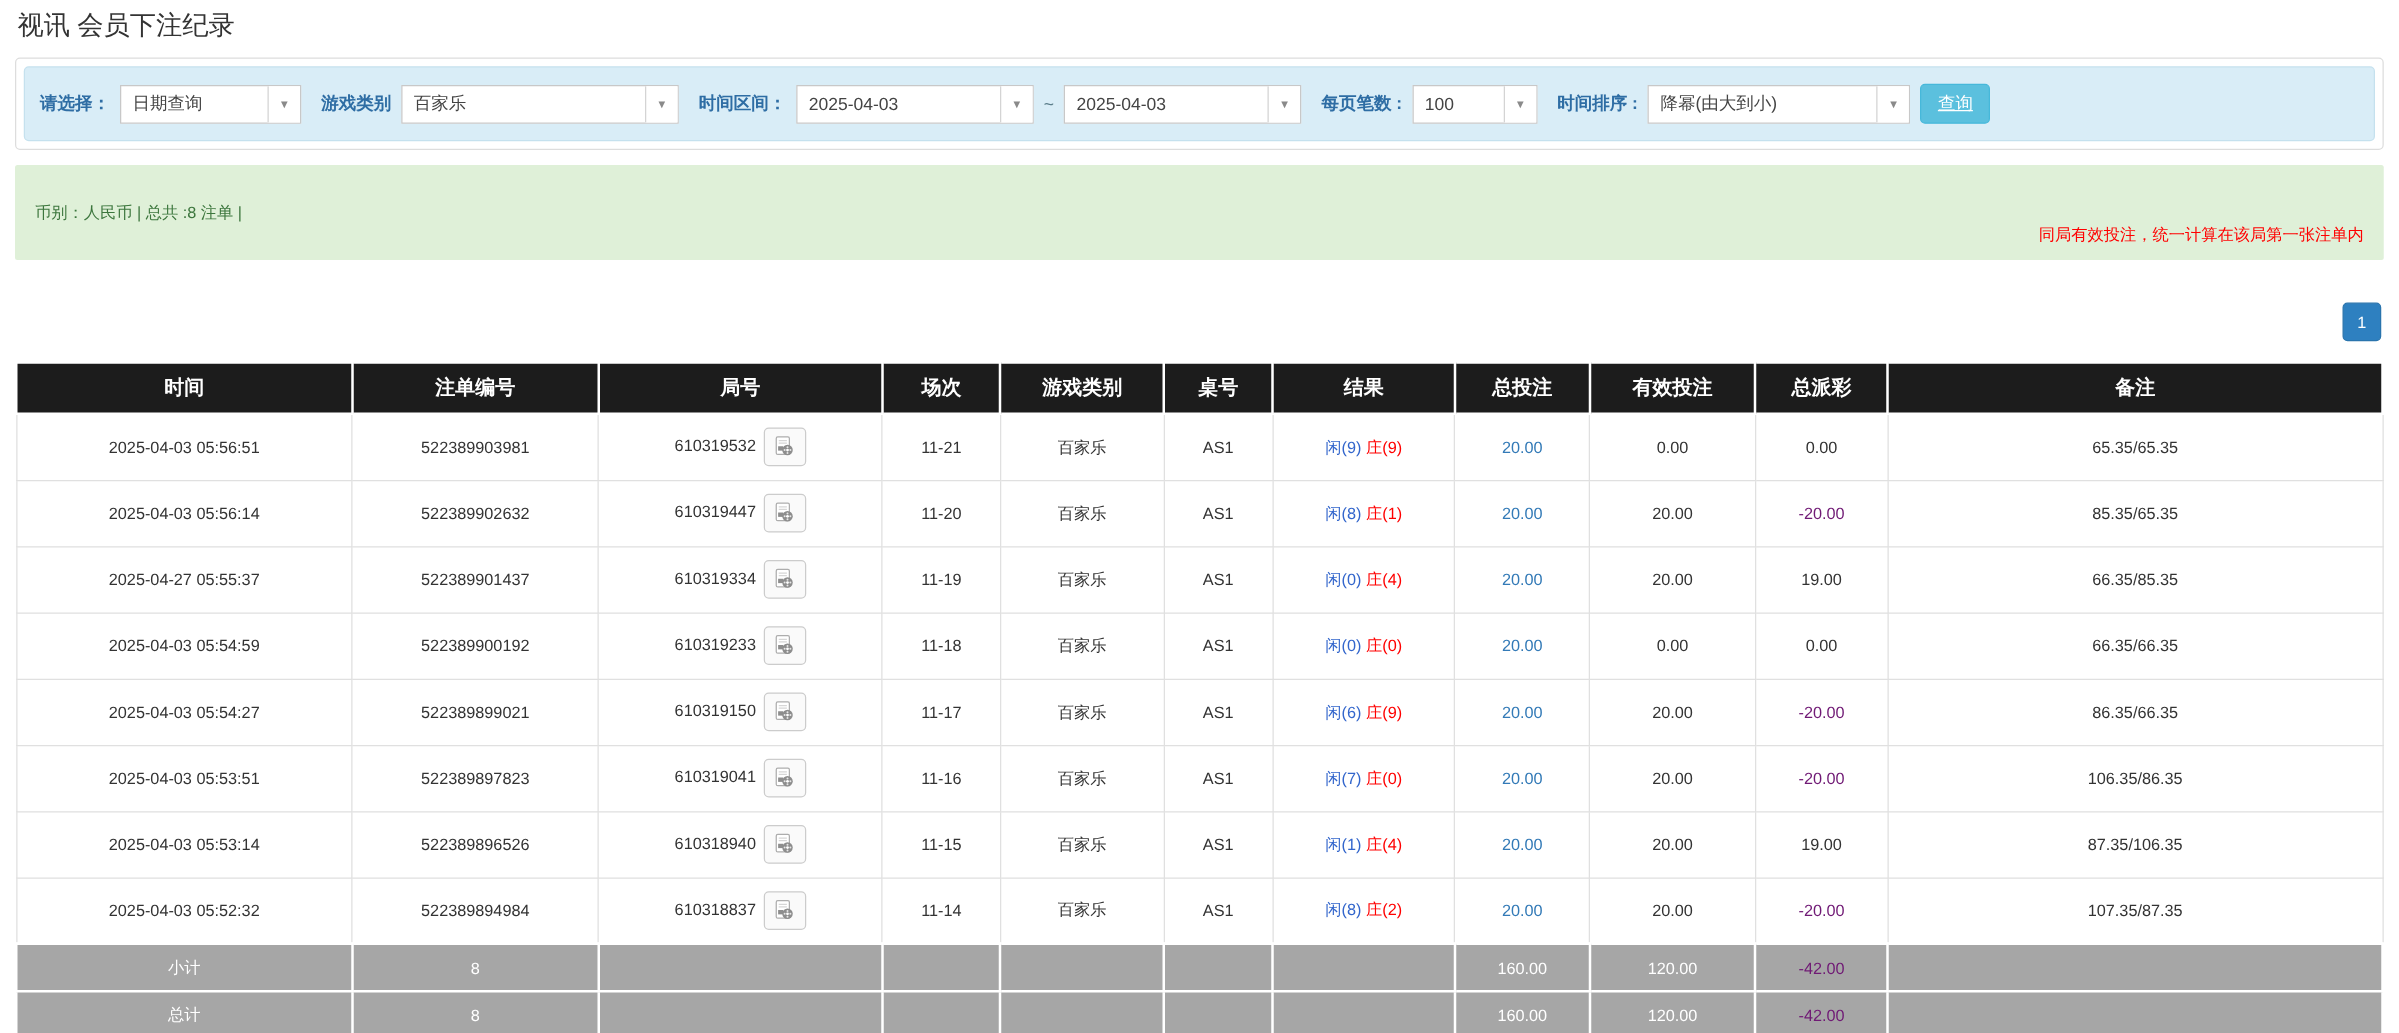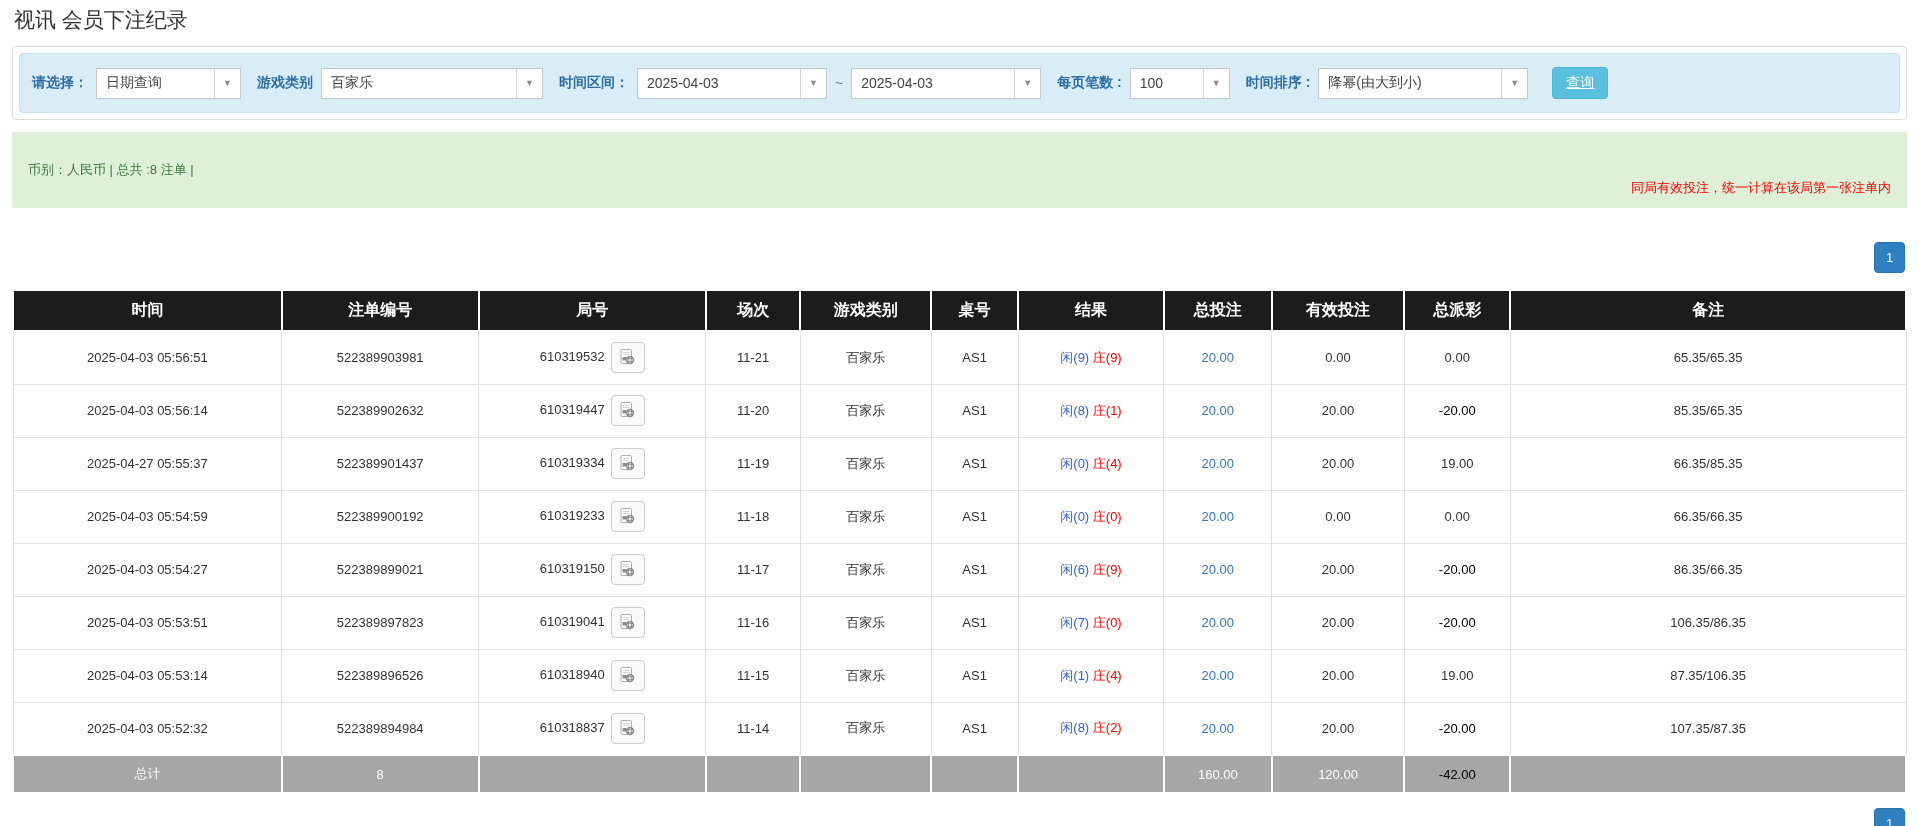--- a/index.html
+++ b/index.html
@@ -13,21 +13,21 @@
   .panel-wrap { border:1px solid #ddd; border-radius:4px; padding:6px; margin-bottom:12px; }
   .filterbar { background:#d9edf7; border:1px solid #c5e1ee; border-radius:4px;
                padding:13px 10px; display:flex; align-items:center; gap:8px; }
   .flabel { color:#2e6da4; font-weight:bold; font-size:14px; white-space:nowrap; margin-left:8px; }
   .combo { display:inline-flex; align-items:stretch; background:#fff; border:1px solid #c8c8c8; height:31px; }
   .combo-text { padding:0 9px; display:flex; align-items:center; font-size:14px; color:#444; flex:1; overflow:hidden; white-space:nowrap; }
   .combo-caret { width:26px; border-left:1px solid #d4d4d4; display:flex; align-items:center;
                  justify-content:center; color:#8a8a8a; font-size:9px; background:#fff; }
   .tilde { color:#5a7d8a; font-size:14px; }
   .btn-query { background:#5bc0de; border:1px solid #46b8da; color:#fff; font-size:14px;
-               padding:6px 13px; border-radius:4px; cursor:pointer; margin-left:16px;text-decoration:underline; }
+               padding:6px 13px; border-radius:4px; cursor:pointer; margin-left:0;text-decoration:underline; }
 
   
   .summary { background:#dff0d8; border-radius:2px; padding:11px 16px; display:flex;
              justify-content:space-between; align-items:center; font-size:13px; margin-bottom:34px; }
   .summary-left { color:#3c763d; }
   .summary-right { color:#ff0000;margin-top:36px; }
 
   
   .pager { display:flex; justify-content:flex-end; margin:0 2px 16px 0; }
   .pager-bottom { margin:14px 2px 0 0; }
@@ -38,21 +38,21 @@
   table { width:100%; border-collapse:collapse; table-layout:fixed; font-size:13px; }
   thead th { background:#1c1c1c; color:#fff; font-weight:bold; padding:9px 4px;
              border:2px solid #fff; font-size:16px; }
   tbody td { border:1px solid #e0e0e0; background:#fff; padding:8px 4px; text-align:center;
              color:#333; height:53px; overflow:hidden; white-space:nowrap; }
   tfoot td { background:#a6a6a6; color:#fff; border:2px solid #fff; padding:9px 4px;
              text-align:center; height:37px; font-size:13px; }
   .res-player { color:#3366cc; }
   .res-banker { color:#ff0000; }
   .amount-link { color:#337ab7; cursor:pointer; }
-  .neg { color:#000000; }
+  .neg { color:#701a75; }
 
   .video-btn { margin-left:6px; width:34px; height:31px; border:1px solid #ccc; border-radius:4px;
                background:#fafafa; display:inline-flex; align-items:center; justify-content:center;
                vertical-align:middle; cursor:pointer; padding:0; }
 </style>
 </head>
 <body>
 
 <div class="page">
 
@@ -343,32 +343,45 @@
           <td>AS1</td>
           <td><span class="res-player">闲(8)</span> <span class="res-banker">庄(2)</span></td>
           <td><span class="amount-link">20.00</span></td>
           <td>20.00</td>
           <td class="neg">-20.00</td>
           <td>107.35/87.35</td>
         </tr>
       </tbody>
     <tfoot>
         <tr>
-          <td>总计</td>
+          <td>小计</td>
           <td>8</td>
           <td></td>
           <td></td>
           <td></td>
           <td></td>
           <td></td>
           <td>160.00</td>
           <td>120.00</td>
           <td class="neg">-42.00</td>
           <td></td>
         </tr>
+        <tr>
+          <td>总计</td>
+          <td>8</td>
+          <td></td>
+          <td></td>
+          <td></td>
+          <td></td>
+          <td></td>
+          <td>160.00</td>
+          <td>120.00</td>
+          <td class="neg">-42.00</td>
+          <td></td>
+        </tr>
       </tfoot>
   </table>
 
   <div class="pager pager-bottom">
     <div class="page-btn">1</div>
   </div>
 
 </div>
 
 </body></html>

